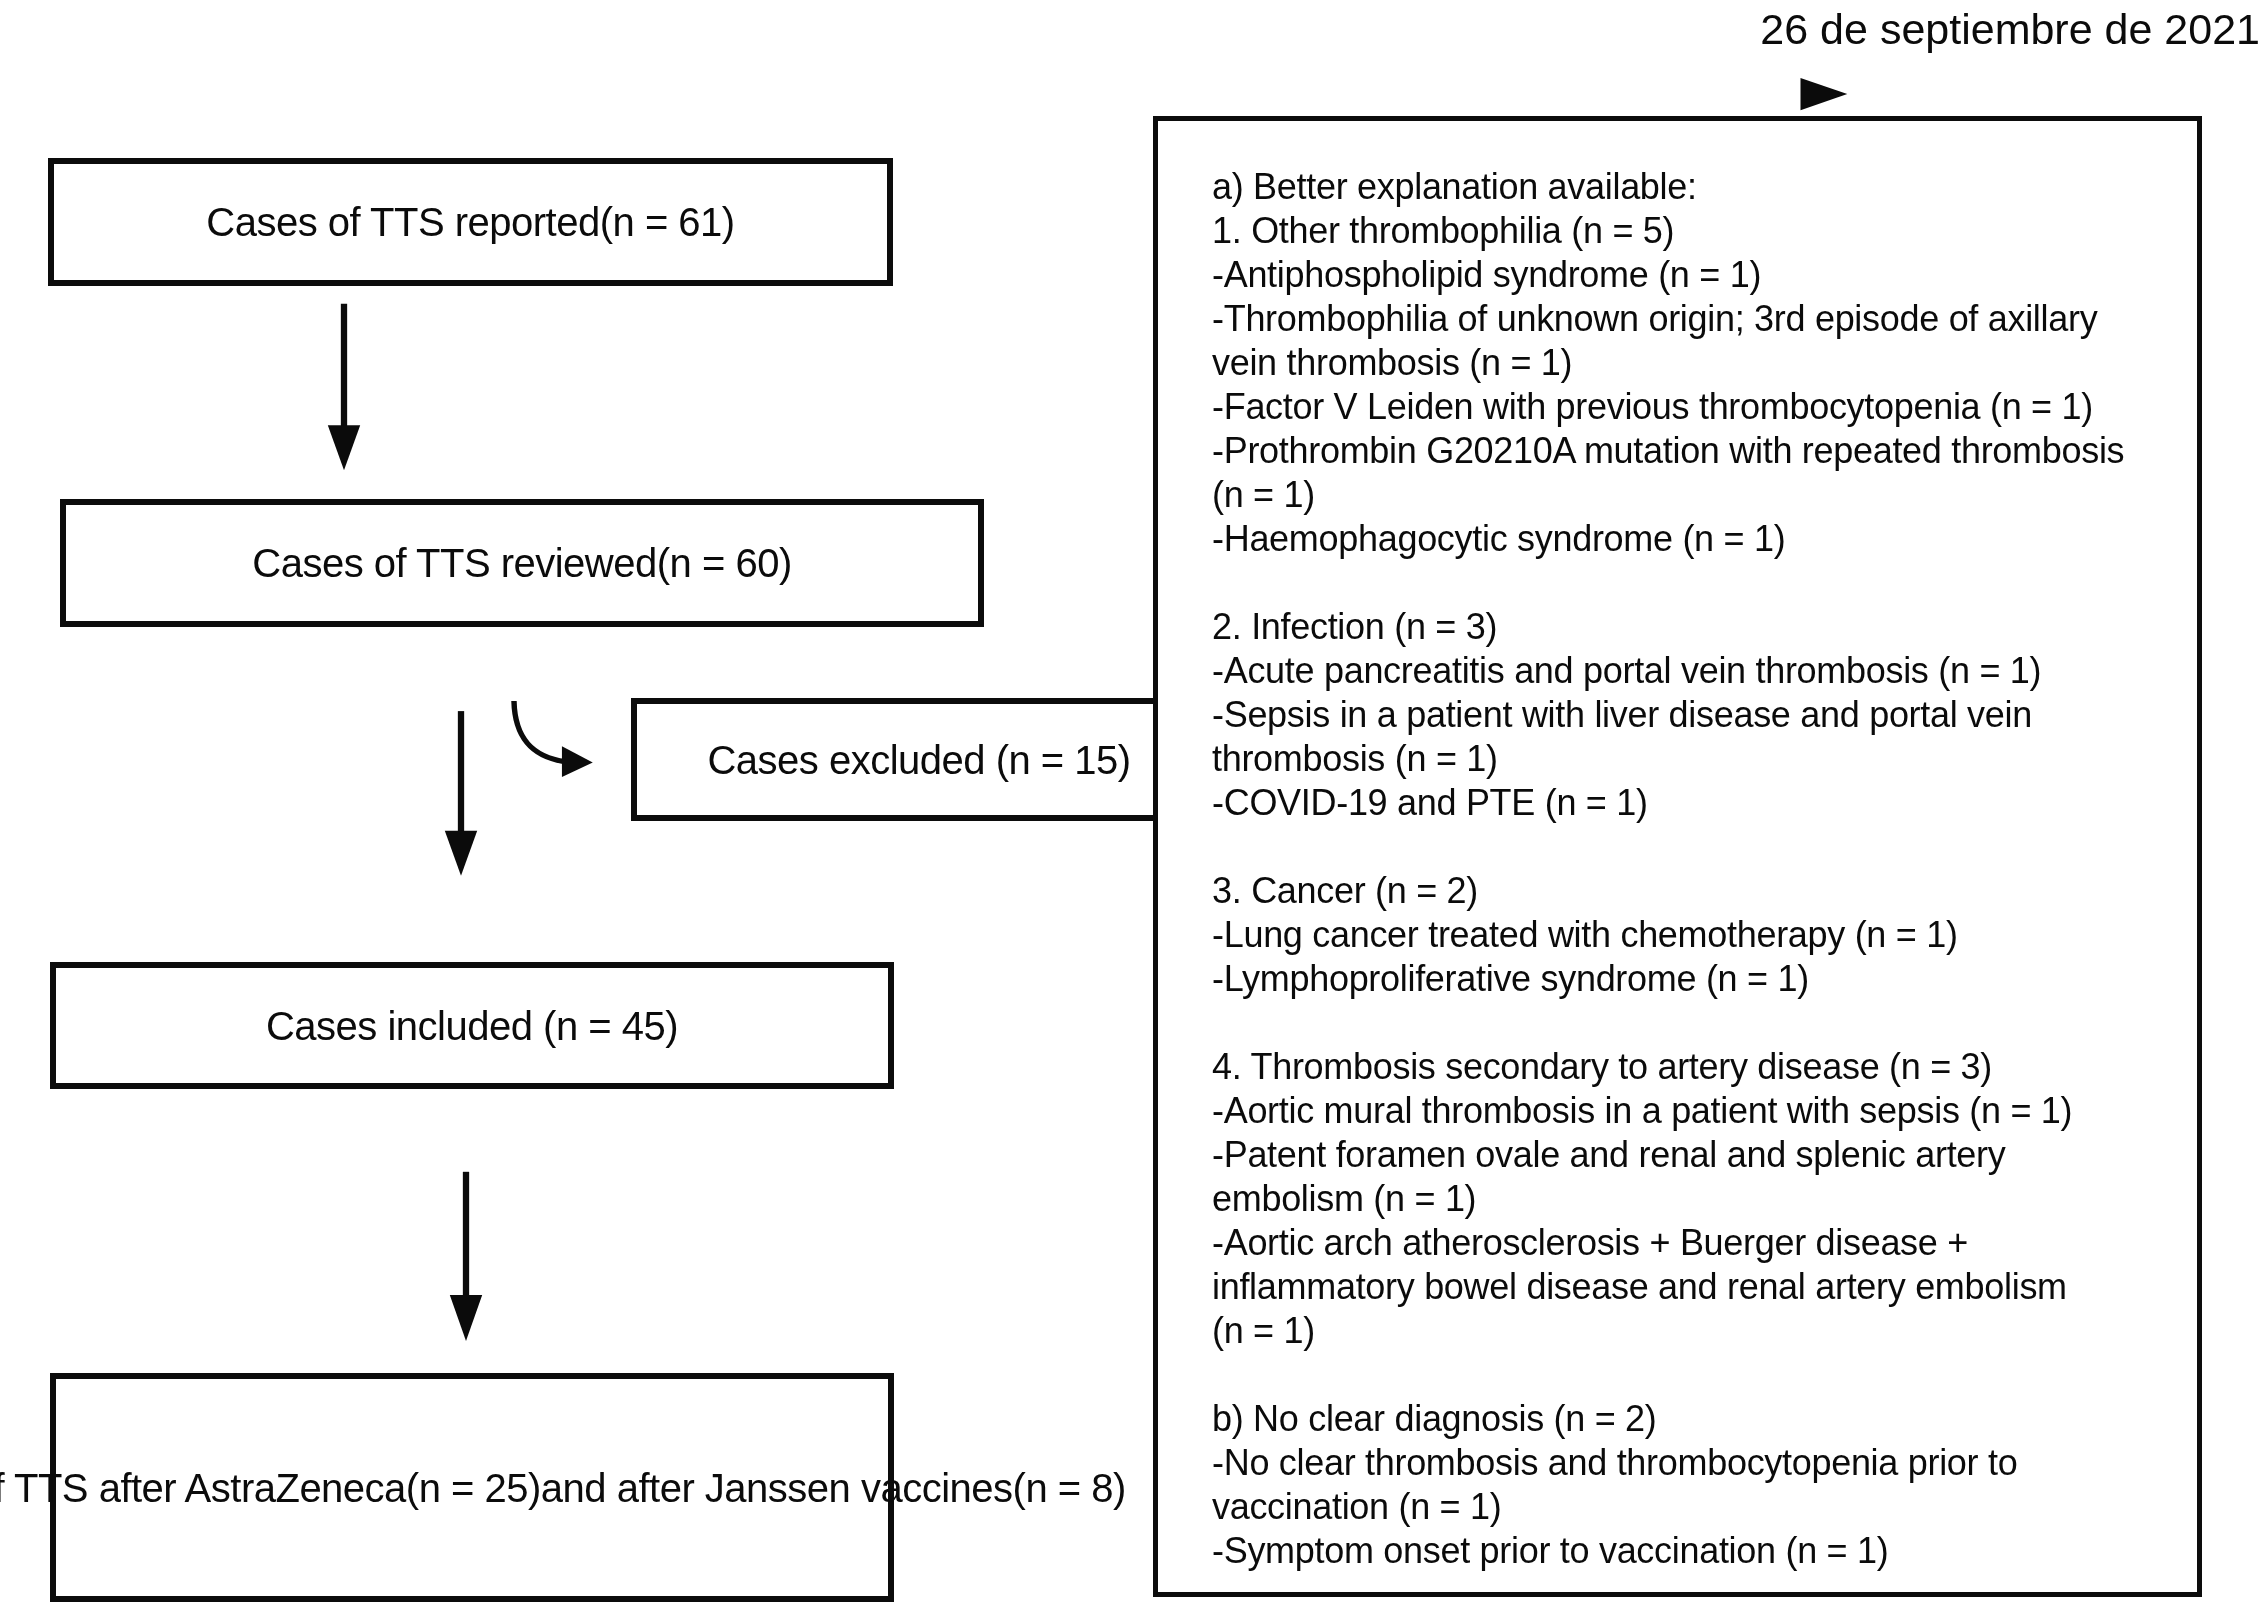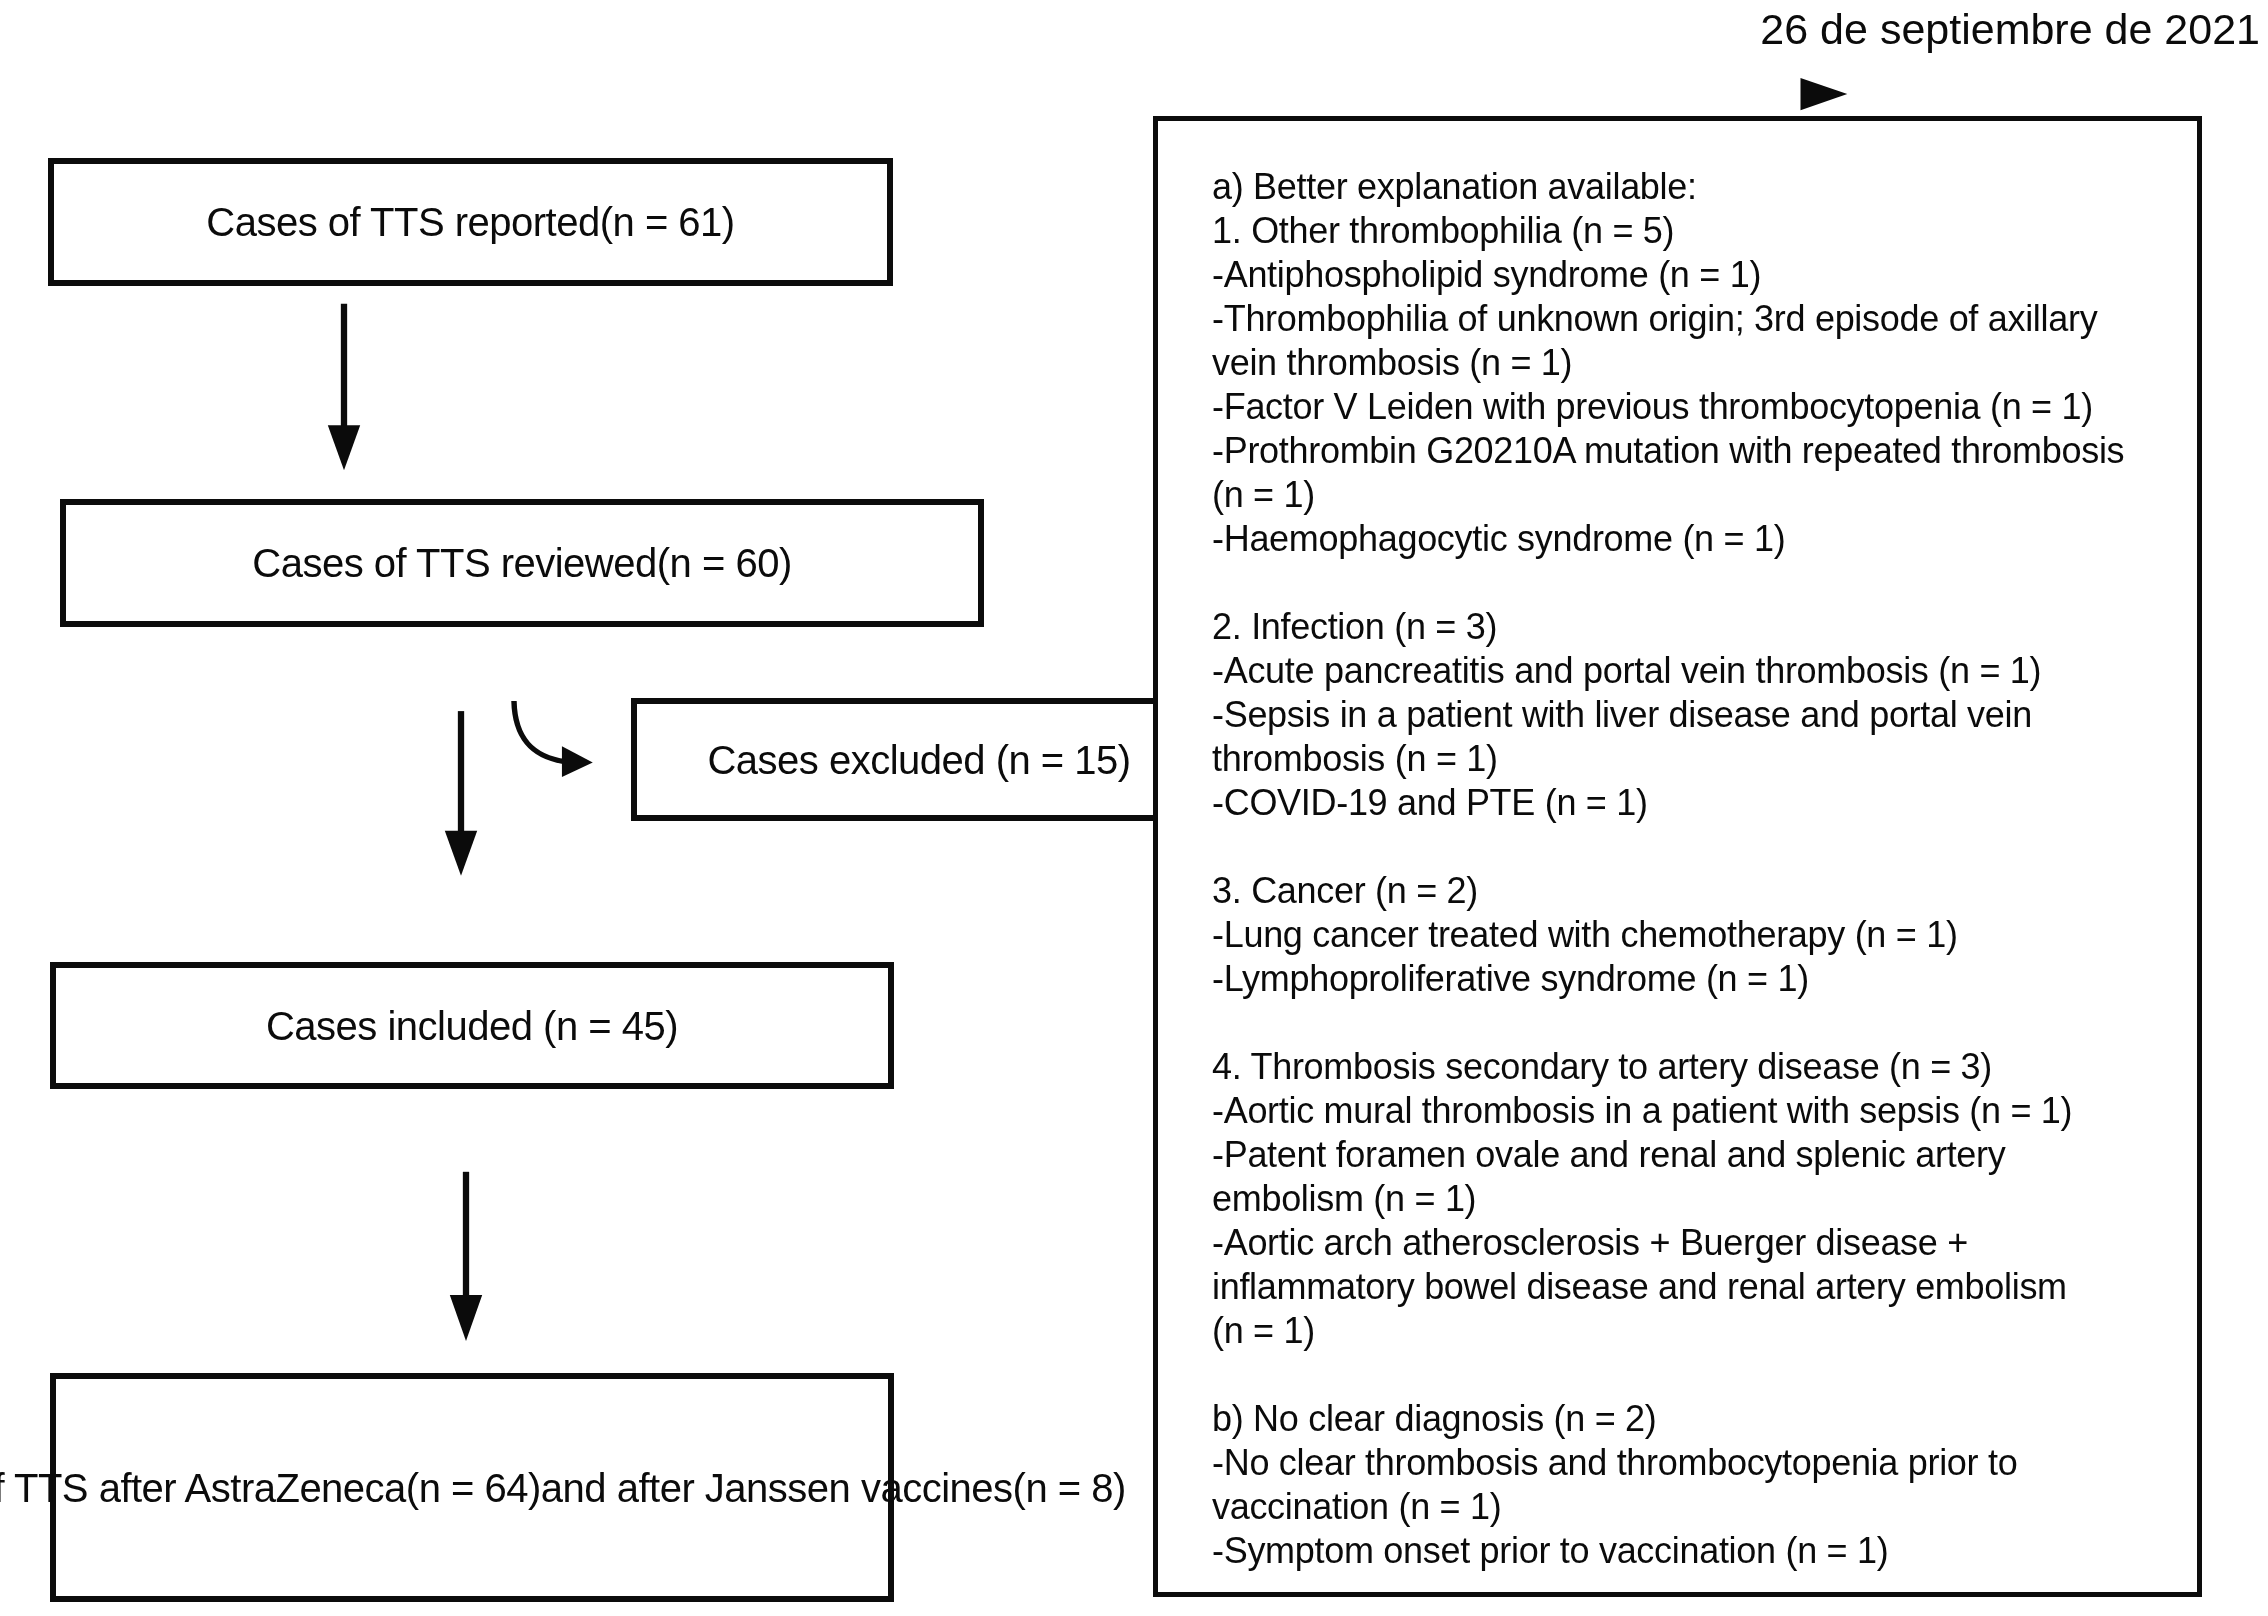--- a/index.html
+++ b/index.html
@@ -71,21 +71,21 @@
   <div class="flow-box" id="box-excluded">
     <span>Cases excluded (n = 15)</span>
   </div>
 
   <div class="flow-box" id="box-included">
     <span>Cases included (n = 45)</span>
   </div>
 
   <div class="flow-box" id="box-final">
     <span>Cases of TTS after AstraZeneca</span>
-    <span>(n = 64)</span>
+    <span>(n = 25)</span>
     <span>and after Janssen vaccines</span>
     <span>(n = 8)</span>
   </div>
 
   <svg class="connector" style="left:317px; top:299px;" width="54" height="176" viewBox="0 0 60 195">
     <line x1="30" y1="5" x2="30" y2="142" stroke="#0b0b0b" stroke-width="7"></line>
     <polygon points="12,140 48,140 30,190" fill="#0b0b0b"></polygon>
   </svg>
 
   <svg class="connector" style="left:434px; top:706px;" width="54" height="174" viewBox="0 0 60 192">

